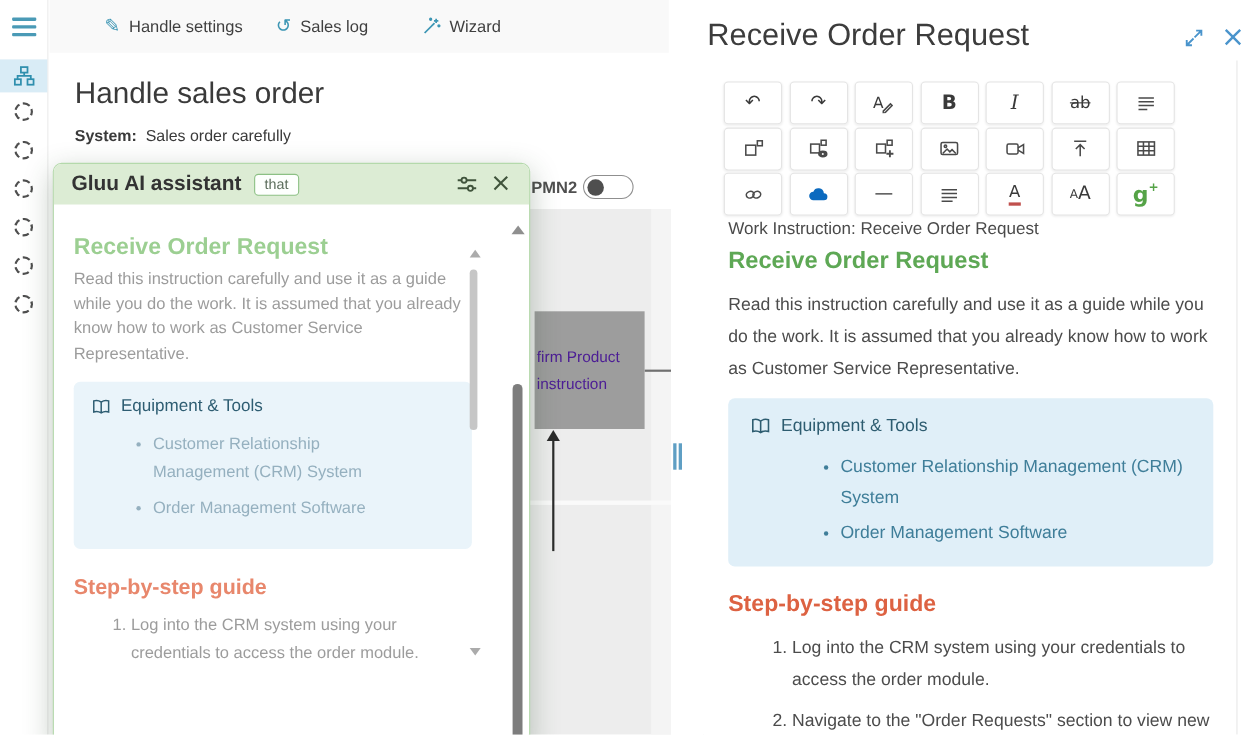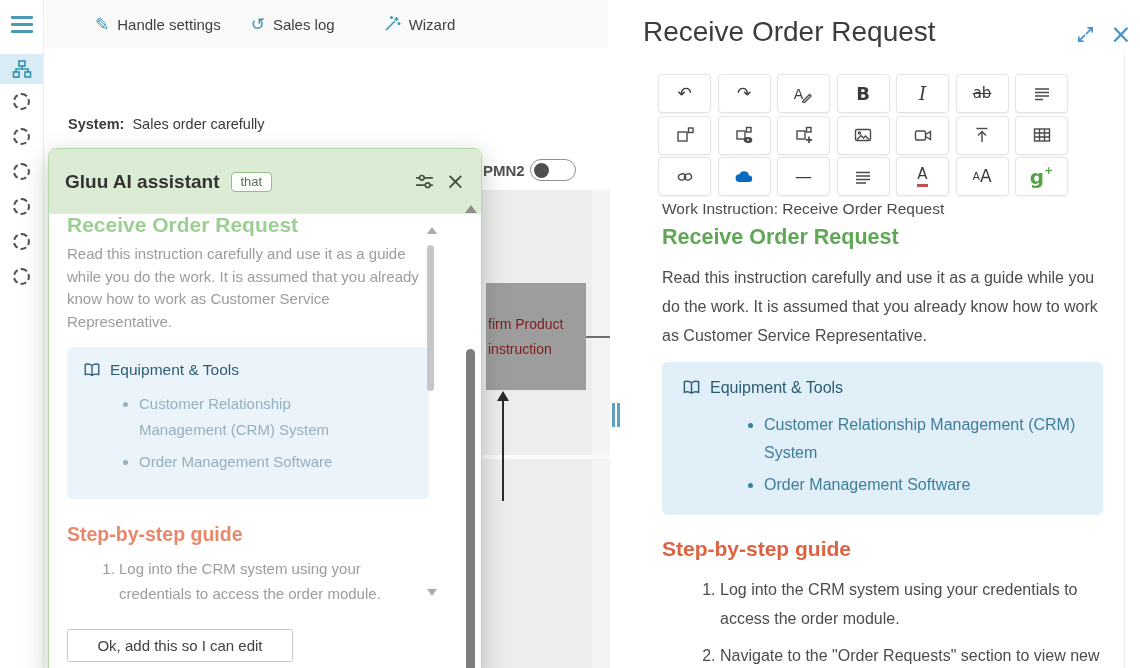--- a/index.html
+++ b/index.html
@@ -27,21 +27,21 @@
   .outcome { left:68px; top:116px; font-size:14.5px; color:#3a3a3a; }
   .outcome b { margin-right:8px; }
   .bpmn-label { left:483px; top:162px; font-size:15px; font-weight:bold; color:#4f4f4f; }
   .toggle { left:530px; top:159px; width:46px; height:22px; border:1.5px solid #8f8f8f; border-radius:12px; background:#fff; }
   .knob { position:absolute; left:3px; top:2.5px; width:15px; height:15px; border-radius:50%; background:#4f4f4f; }
 
   
   .canvas { left:480px; top:190px; width:130px; height:478px; background:#ededed; }
   .lane-right { position:absolute; left:112px; top:0; width:18px; height:478px; background:#f4f4f4; }
   .lane-line { position:absolute; left:0; top:265px; width:130px; height:4px; background:#fafafa; }
-  .bpmn-box { position:absolute; left:6px; background:#9d9d9d; color:#7f1d1d; font-size:14px; line-height:25px;
+  .bpmn-box { position:absolute; left:6px; background:#9d9d9d; color:#4c1d95; font-size:14px; line-height:25px;
               display:flex; flex-direction:column; justify-content:center; padding-left:2px; }
   .connector { position:absolute; left:106px; top:146px; width:24px; height:2px; background:#707070; }
   .arrow-line { position:absolute; left:22px; top:210px; width:2px; height:101px; background:#2b2b2b; }
   .arrow-head { position:absolute; left:17px; top:201px; width:0; height:0;
                 border-left:6px solid transparent; border-right:6px solid transparent; border-bottom:10px solid #2b2b2b; }
 
   
   .gutter-handle { left:612px; top:403px; display:flex; gap:2.5px; cursor:col-resize; }
   .gutter-handle i { display:block; width:2.5px; height:24px; background:#5f9fc4; }
   .panel-edge { left:639px; top:0; width:1px; height:668px; background:#f1f1f1; }
@@ -76,21 +76,21 @@
   .eq-head svg { stroke:#2d5c70; stroke-width:1.5; fill:none; }
   .equipment ul { margin:14px 0 0 0; padding-left:82px; width:400px; }
   .equipment li { color:#3f7e99; font-size:16px; line-height:28px; margin-bottom:4px; }
   .orange-h { font-size:21px; font-weight:bold; color:#dd6242; margin-bottom:14px; }
   .steps { margin-top:4px; padding-left:58px; }
   .steps li { font-size:16px; color:#4c4c4c; line-height:29px; margin-bottom:8px; }
 
   
   .ai-popup { left:48px; top:148px; width:434px; height:530px; background:#fff;
     border:1px solid #b4d9ab; border-radius:8px 8px 0 0; box-shadow:0 8px 26px rgba(40,70,40,.28); z-index:30; }
-  .ai-header { height:65px; background:#dcecd4; border-radius:7px 7px 0 0; display:flex; align-items:center; padding:0 16px; gap:11px; }
+  .ai-header { height:37px; background:#dcecd4; border-radius:7px 7px 0 0; display:flex; align-items:center; padding:0 16px; gap:11px; }
   .ai-title { font-size:19px; font-weight:bold; color:#333; }
   .beta { border:1px solid #8cc084; background:#fdfffd; color:#5c6e5c; font-size:13px; padding:1px 9px 2px; border-radius:4px; }
   .ai-hspace { flex:1; }
   .ai-hico { cursor:pointer; display:flex; align-items:center; }
   .ai-close { font-family:"DejaVu Sans",sans-serif; font-size:23px; color:#40543c; line-height:1; }
   .ai-body { position:absolute; left:0; top:50px; width:100%; height:412px; overflow:hidden; }
   .ai-inner { margin-left:18px; width:364px; }
   .ai-green-h { margin-top:14px; font-size:21px; font-weight:bold; color:#9ccf92; }
   .ai-intro { margin-top:6px; font-size:15px; line-height:22.5px; color:#9c9c9c; width:356px; }
   .ai-eq { margin-top:14px; width:362px; background:#eaf4fa; border-radius:6px; padding:14px 16px 18px 16px; }
@@ -151,20 +151,21 @@
       <svg width="18" height="18" viewBox="0 0 18 18" style="stroke:#3d96b4;stroke-width:1.6;fill:none;">
         <path d="M3 15 L12 6"></path>
           <path d="M13.5 2 v4 M11.5 4 h4"></path>
           <circle cx="8.5" cy="2.5" r="0.7" fill="#3d96b4"></circle>
           <circle cx="16" cy="8.5" r="0.7" fill="#3d96b4"></circle>
       </svg>
       <span>Wizard</span>
     </div>
   </div>
 
+  <div class="abs h1-main">Handle sales order</div>
   <div class="abs outcome">
     <b>System:</b><span>Sales order carefully</span>
   </div>
   <div class="abs bpmn-label">PMN2</div>
   <div class="abs toggle">
       <span class="knob"></span>
     </div>
 
   <div class="abs canvas">
     <div class="lane-right"></div>
@@ -357,21 +358,20 @@
             <li>Order Management Software</li>
           </ul>
         </div>
         <div class="ai-orange-h">Step-by-step guide</div>
         <ol class="ai-steps">
           <li>Log into the CRM system using your credentials to access the order module.</li>
         </ol>
       </div>
     </div>
 
-    <button class="ai-btn">Ok, add this so I can edit</button>
 
     <div class="tri tri-up-in"></div>
     <div class="thumb-in"></div>
     <div class="tri tri-dn-in"></div>
     <div class="tri tri-up-out"></div>
     <div class="thumb-out"></div>
   </div>
 
 </div>
 

